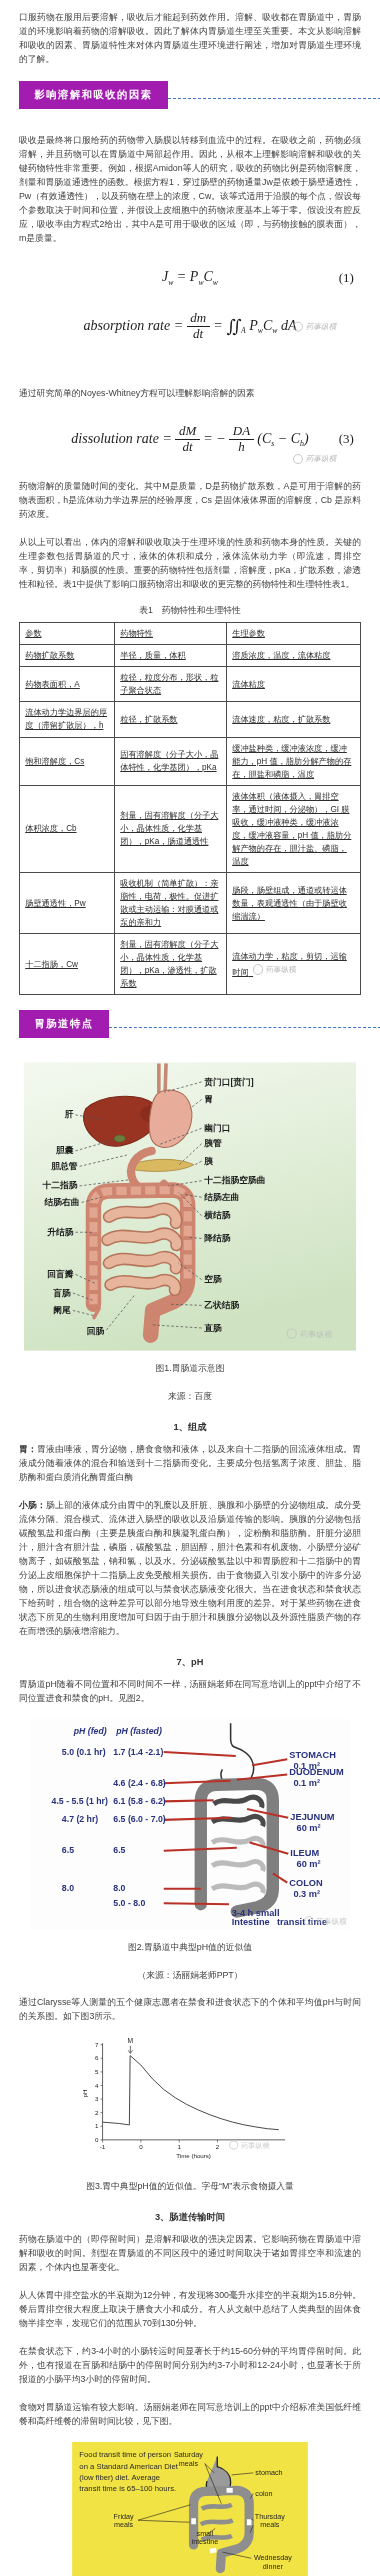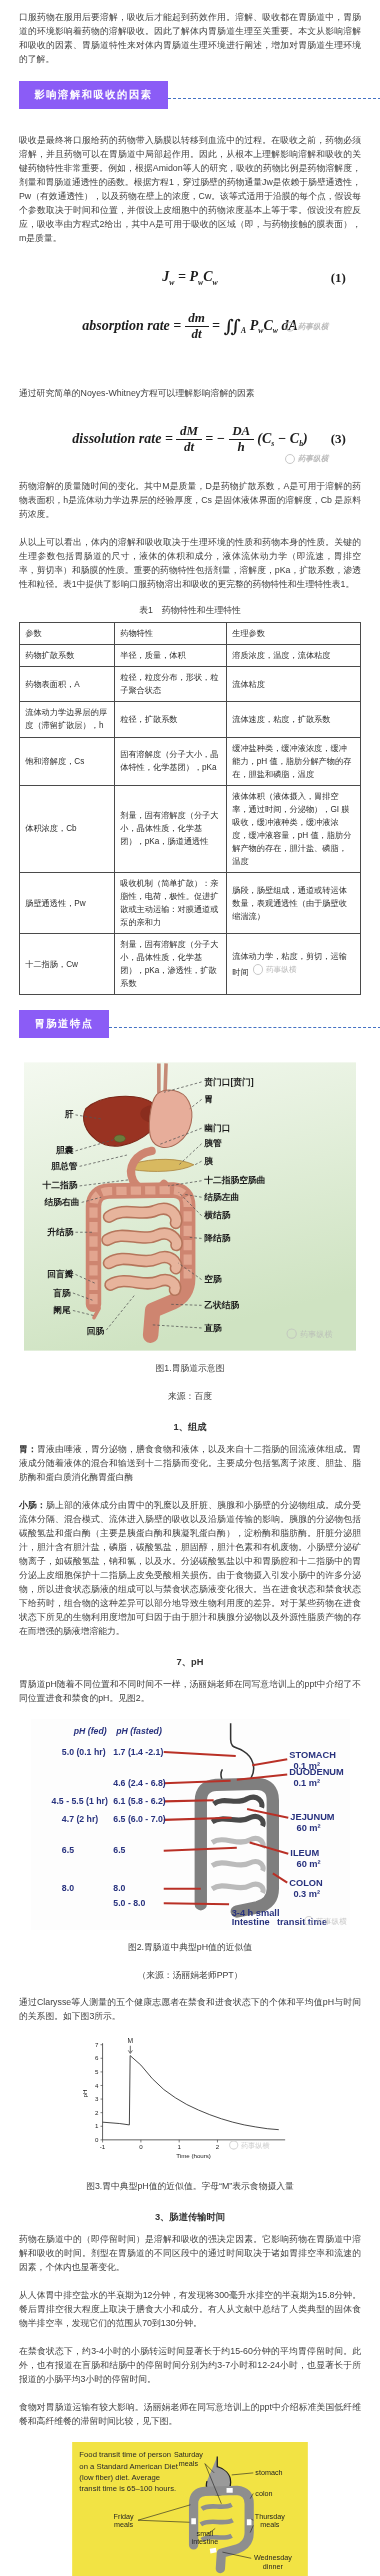--- a/index.html
+++ b/index.html
@@ -1,44 +1,44 @@
 <!DOCTYPE html>
 <html style="font-size:8.2px"><head>
 <meta charset="utf-8">
 <style>
   html,body{margin:0;padding:0;background:#fff;}
   body{width:381px;font-family:"Liberation Sans","DejaVu Sans",sans-serif;color:#404040;}
   .page{padding:10.3px 20px 20.6px 19px;}
   p.body{font-size:8.8px;line-height:14px;text-align:justify;margin:0 0 14px 0;}
   p.tight{margin-bottom:4.1px;margin-top:44px;}
   .badge-row{display:flex;align-items:flex-end;margin:14.4px 0 24px 0;margin-right:-20px;}
-  .badge{background:#8b5cf6;color:#fff;font-weight:bold;font-size:10.3px;letter-spacing:1.5px;
+  .badge{background:#a21caf;color:#fff;font-weight:bold;font-size:10.3px;letter-spacing:1.5px;
          padding:7.2px 15.5px;white-space:nowrap;}
   .dotline{flex:1;border-bottom:1px dashed #4472c4;margin-bottom:10.3px;}
   h3.numhead{font-size:9.3px;font-weight:bold;color:#333;margin:17.5px 0 8.2px 0;text-align:center;}
   .caption{text-align:center;font-size:8.8px;color:#3d3d3d;margin:10.3px 0 5.2px 0;}
   .caption.sub{margin-top:16px;margin-bottom:13.4px;}
   
   .eq{position:relative;font-family:"Liberation Serif","DejaVu Serif",serif;font-style:italic;
-      color:#1d1d1d;text-align:center;margin:24px 12px;font-size:14px;font-weight:bold;}
+      color:#1d1d1d;text-align:center;margin:24px 4px;font-size:14px;}
   .eq .frac{display:inline-block;vertical-align:middle;text-align:center;font-size:13px;line-height:1.15;}
   .eq .frac .fn{display:block;border-bottom:1px solid #1d1d1d;padding:0 3.6px;}
   .eq .frac .fd{display:block;padding:0 3.6px;}
   .eq sub{font-size:7.7px;}
   .eq .intg{font-size:17.5px;vertical-align:middle;}
   .eq .eqnum{position:absolute;right:3.1px;top:50%;transform:translateY(-50%);font-style:normal;font-size:13px;}
   .eq .wm{position:absolute;right:20.6px;bottom:-9.3px;}
   .eq2wm{position:absolute;right:14.4px;top:50%;transform:translateY(-50%);}
   
   .wm{display:inline-flex;align-items:center;gap:2.6px;color:#bcbcbc;font-size:7.7px;white-space:nowrap;}
   .wm .ring{width:8.2px;height:8.2px;border:1px solid #c8c8c8;border-radius:50%;display:inline-block;flex:none;}
   
   table.dt{border-collapse:collapse;margin:3.1px auto 5.2px auto;width:100%;}
   table.dt td{border:0.5px solid #4a4a4a;padding:4.1px 5.2px;font-size:8.2px;color:#2e2e2e;
-      line-height:13px;vertical-align:middle;text-align:left;}
+      line-height:13px;vertical-align:middle;text-align:left;text-decoration:underline;}
   .figwrap{margin:5.2px 0;}
   .center{text-align:center;}
   svg text{font-family:"Liberation Sans","DejaVu Sans",sans-serif;}
   svg .serif{font-family:"Liberation Serif","DejaVu Serif",serif;}
   b.inb{color:#333;}
 </style>
 </head>
 <body>
 
 <div class="page">

